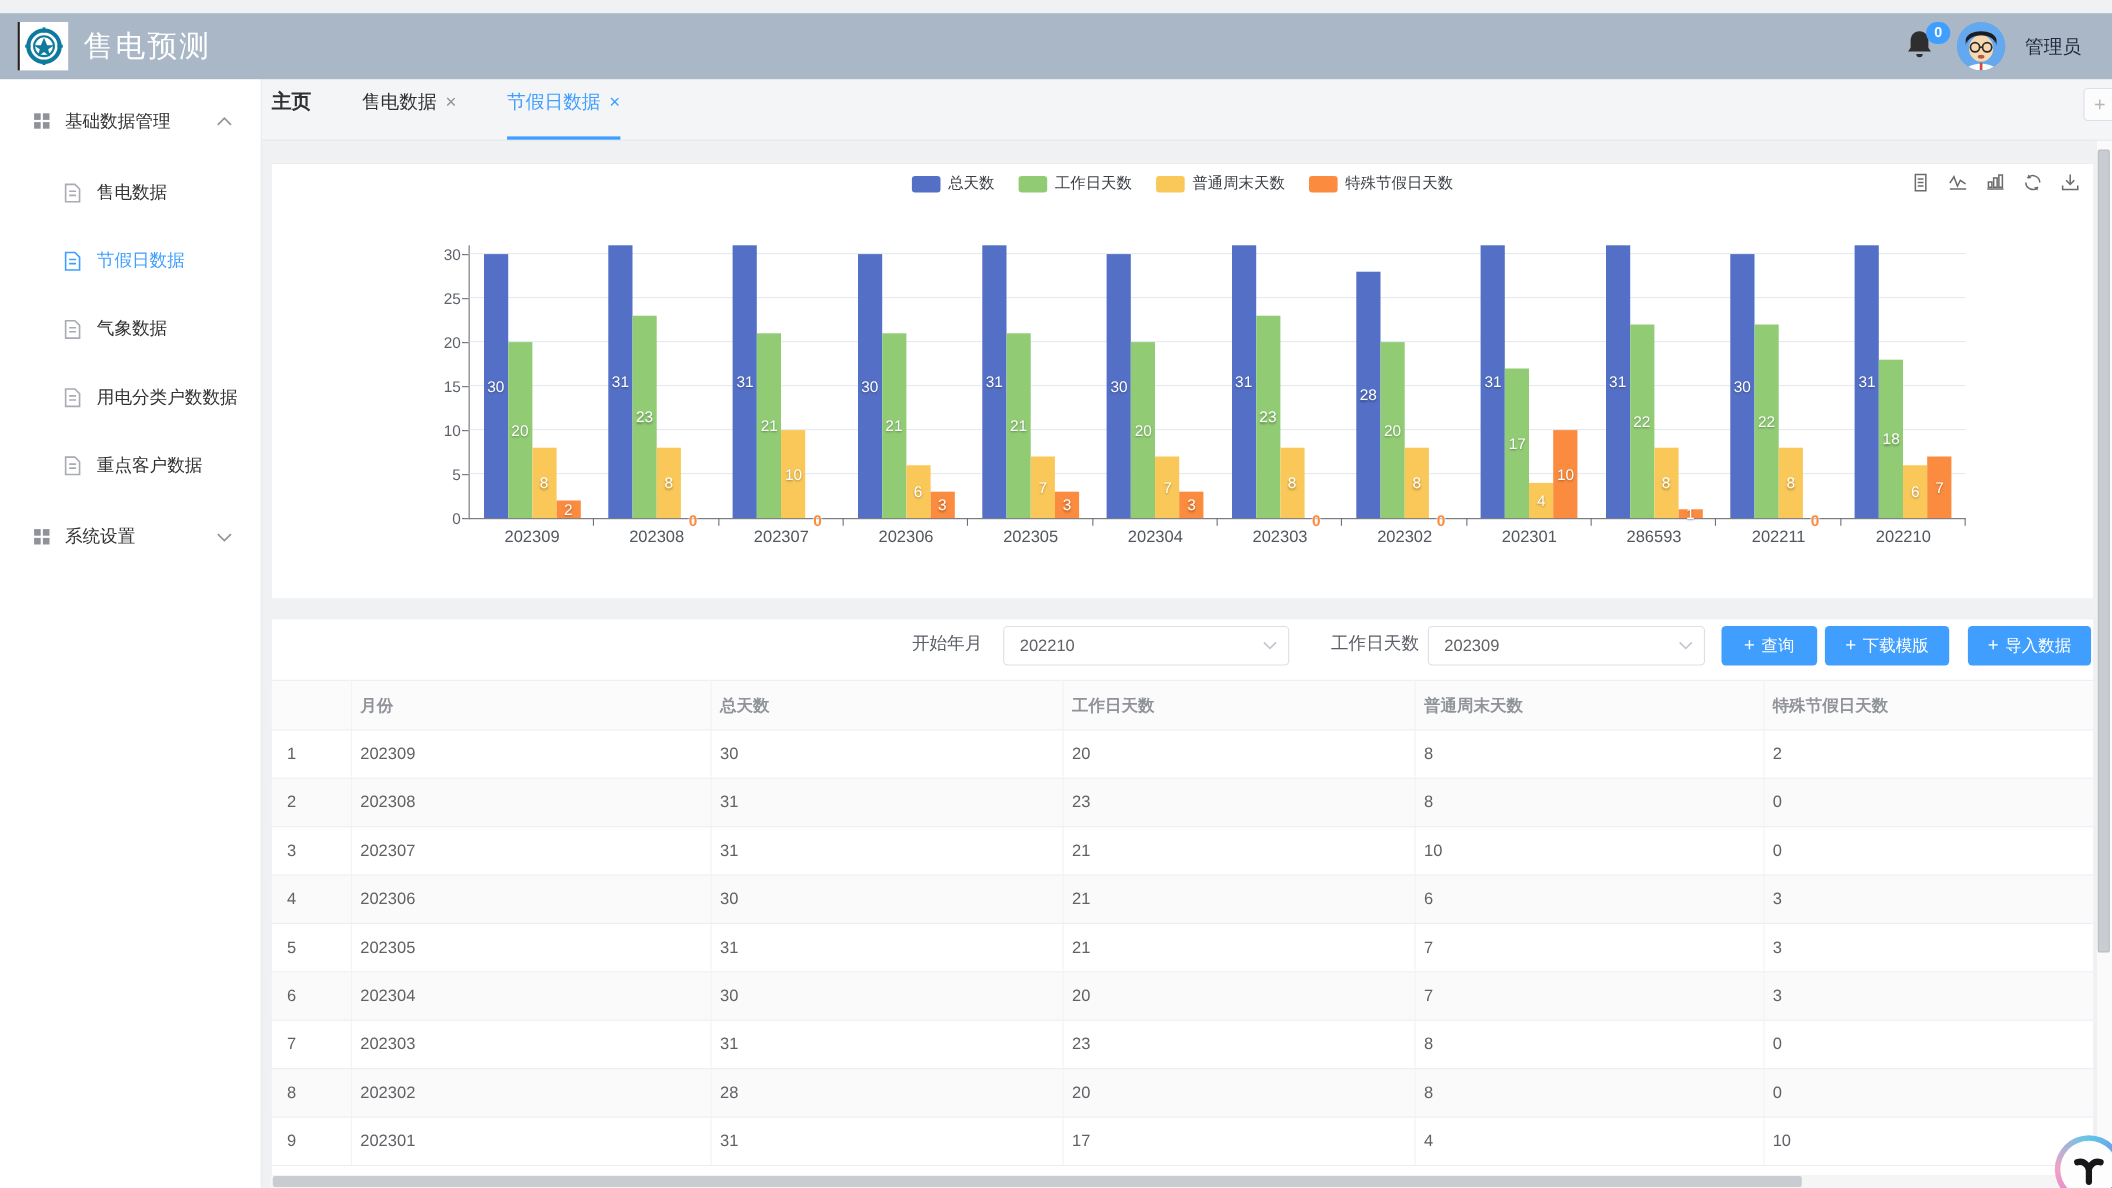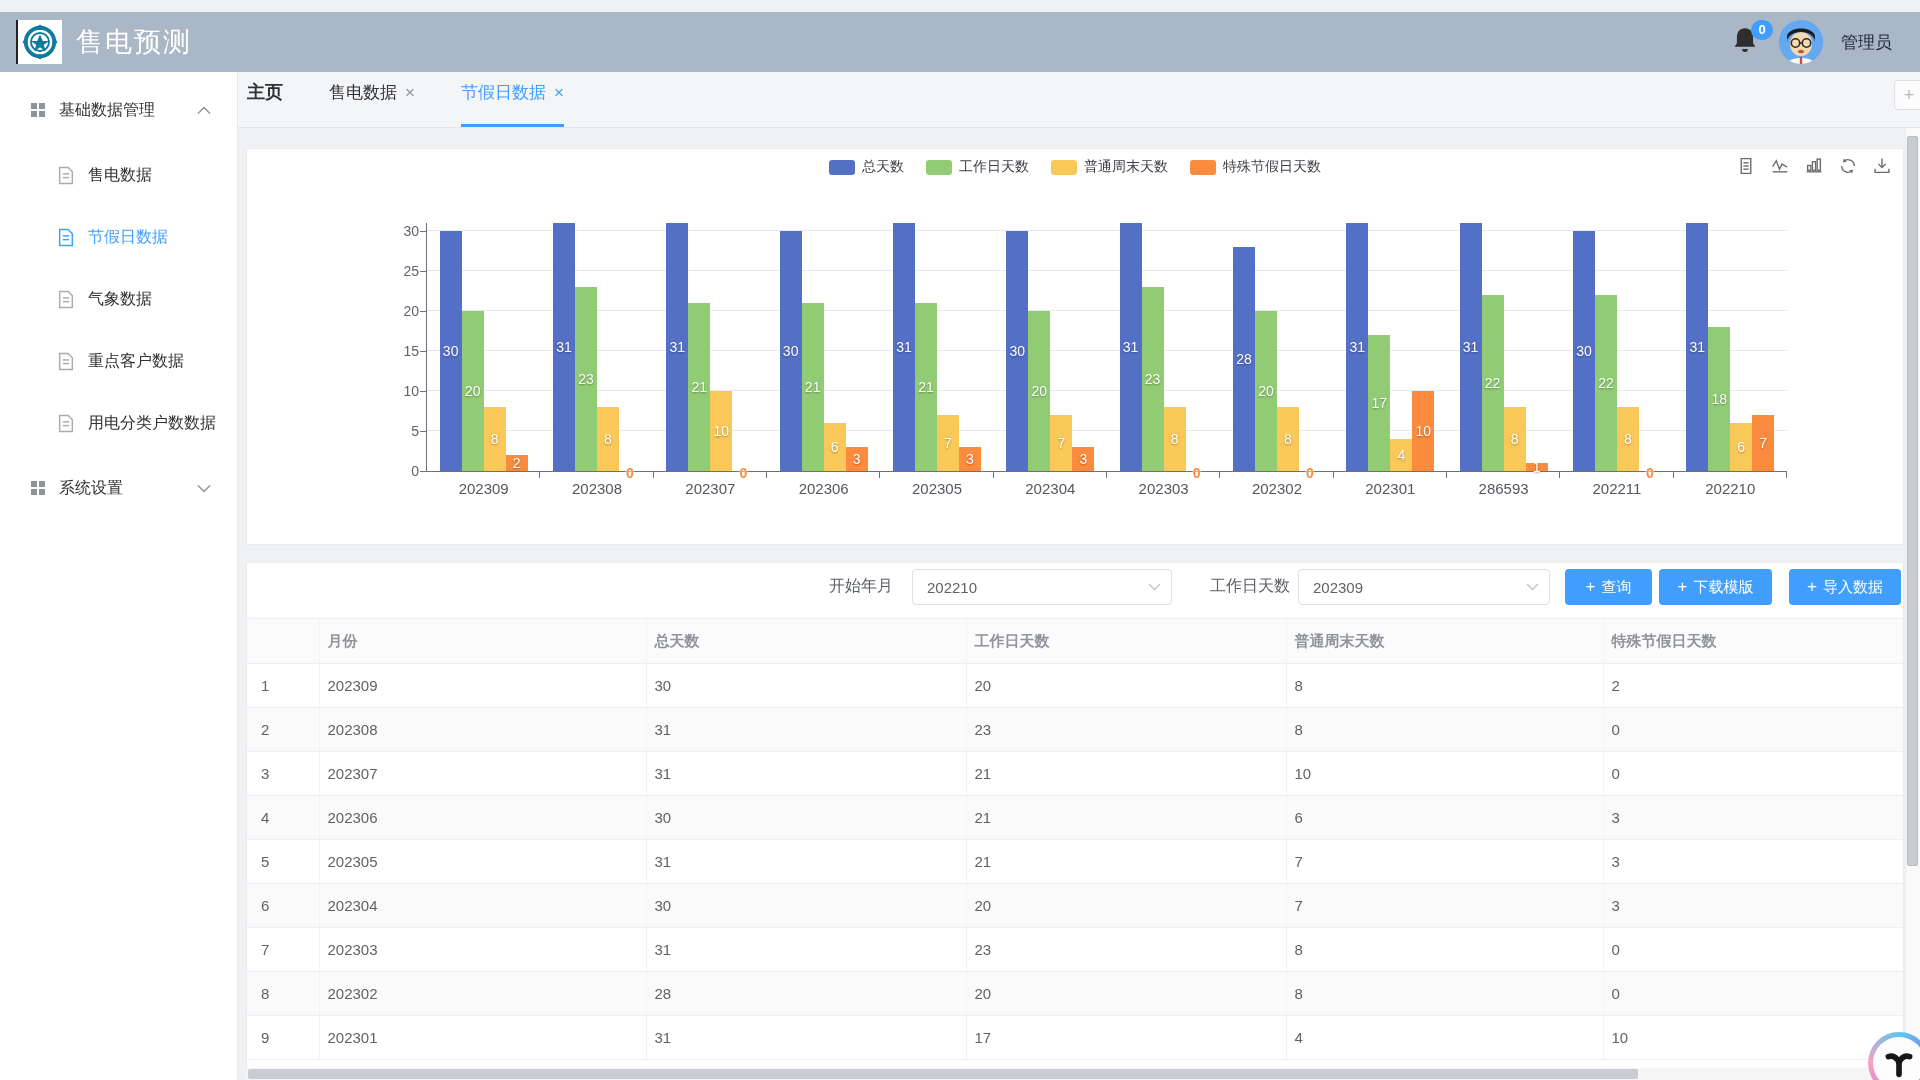--- a/index.html
+++ b/index.html
@@ -171,31 +171,31 @@
       <span>气象数据</span>
     </div>
     <div class="menu-item sub">
       <span class="mi-icon">
         <svg width="18" height="19" viewBox="0 0 16 18" fill="none" stroke="#a8abb2" stroke-width="1.4">
           <path d="M2 1.5 H10 L14 5.5 V16.5 H2 Z"></path>
           <line x1="5" y1="7.5" x2="11" y2="7.5"></line>
           <line x1="5" y1="11" x2="11" y2="11"></line>
         </svg>
       </span>
-      <span>重点客户数据</span>
+      <span>用电分类户数数据</span>
     </div>
     <div class="menu-item sub">
       <span class="mi-icon">
         <svg width="18" height="19" viewBox="0 0 16 18" fill="none" stroke="#a8abb2" stroke-width="1.4">
           <path d="M2 1.5 H10 L14 5.5 V16.5 H2 Z"></path>
           <line x1="5" y1="7.5" x2="11" y2="7.5"></line>
           <line x1="5" y1="11" x2="11" y2="11"></line>
         </svg>
       </span>
-      <span>用电分类户数数据</span>
+      <span>重点客户数据</span>
     </div>
     <div class="menu-item top">
       <span class="mi-icon">
         <svg width="16" height="16" viewBox="0 0 16 16" fill="#8f9399">
           <rect x="1" y="1" width="6" height="6"></rect>
           <rect x="9" y="1" width="6" height="6"></rect>
           <rect x="1" y="9" width="6" height="6"></rect>
           <rect x="9" y="9" width="6" height="6"></rect>
         </svg>
       </span>

